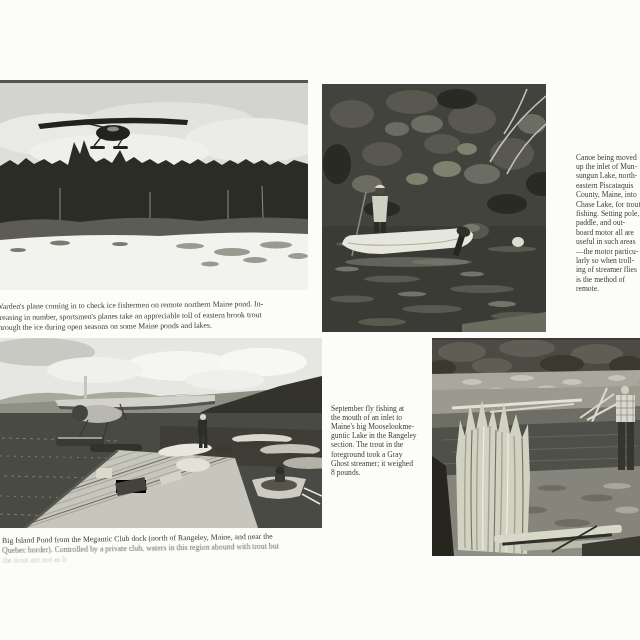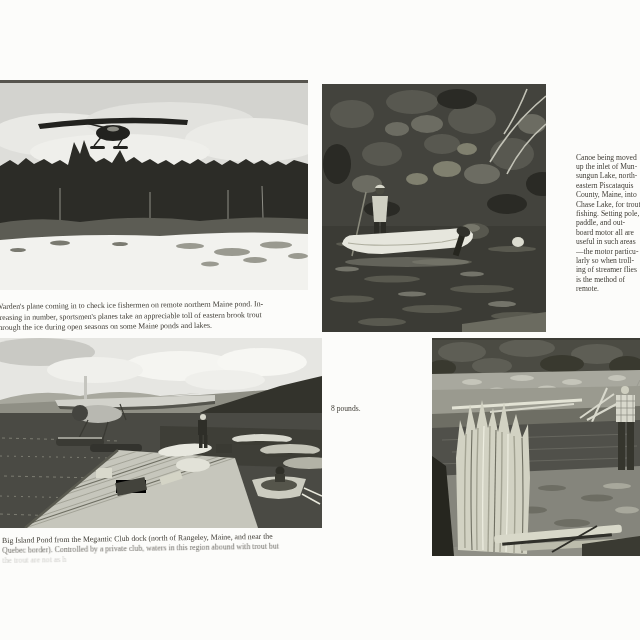--- a/index.html
+++ b/index.html
@@ -265,20 +265,28 @@
     </svg>
   </figure>
 
   <p class="cap" id="cap-megantic">
     <span class="l1" style="display:block">Big Island Pond from the Megantic Club dock (north of Rangeley, Maine, and near the</span>
     <span class="l2" style="display:block">Quebec border). Controlled by a private club, waters in this region abound with trout but</span>
     <span class="l3" style="display:block">the trout are not as h</span>
   </p>
 
   <p class="cap" id="cap-september">
+    <span class="body">September fly fishing at
+the mouth of an inlet to
+Maine's big Mooselookme-
+guntic Lake in the Rangeley
+section. The trout in the
+foreground took a Gray
+Ghost streamer; it weighed
+</span>
     <span class="lastline">8 pounds.</span>
   </p>
 
   <figure id="ph-fish">
     <svg viewBox="0 0 208 218" preserveAspectRatio="none">
       <rect width="208" height="218" fill="#8e8e85"></rect>
       <rect width="208" height="38" fill="#4b4b43"></rect>
       <g fill="#5e5e55">
         <ellipse cx="30" cy="14" rx="24" ry="10"></ellipse>
           <ellipse cx="95" cy="10" rx="28" ry="9"></ellipse>

